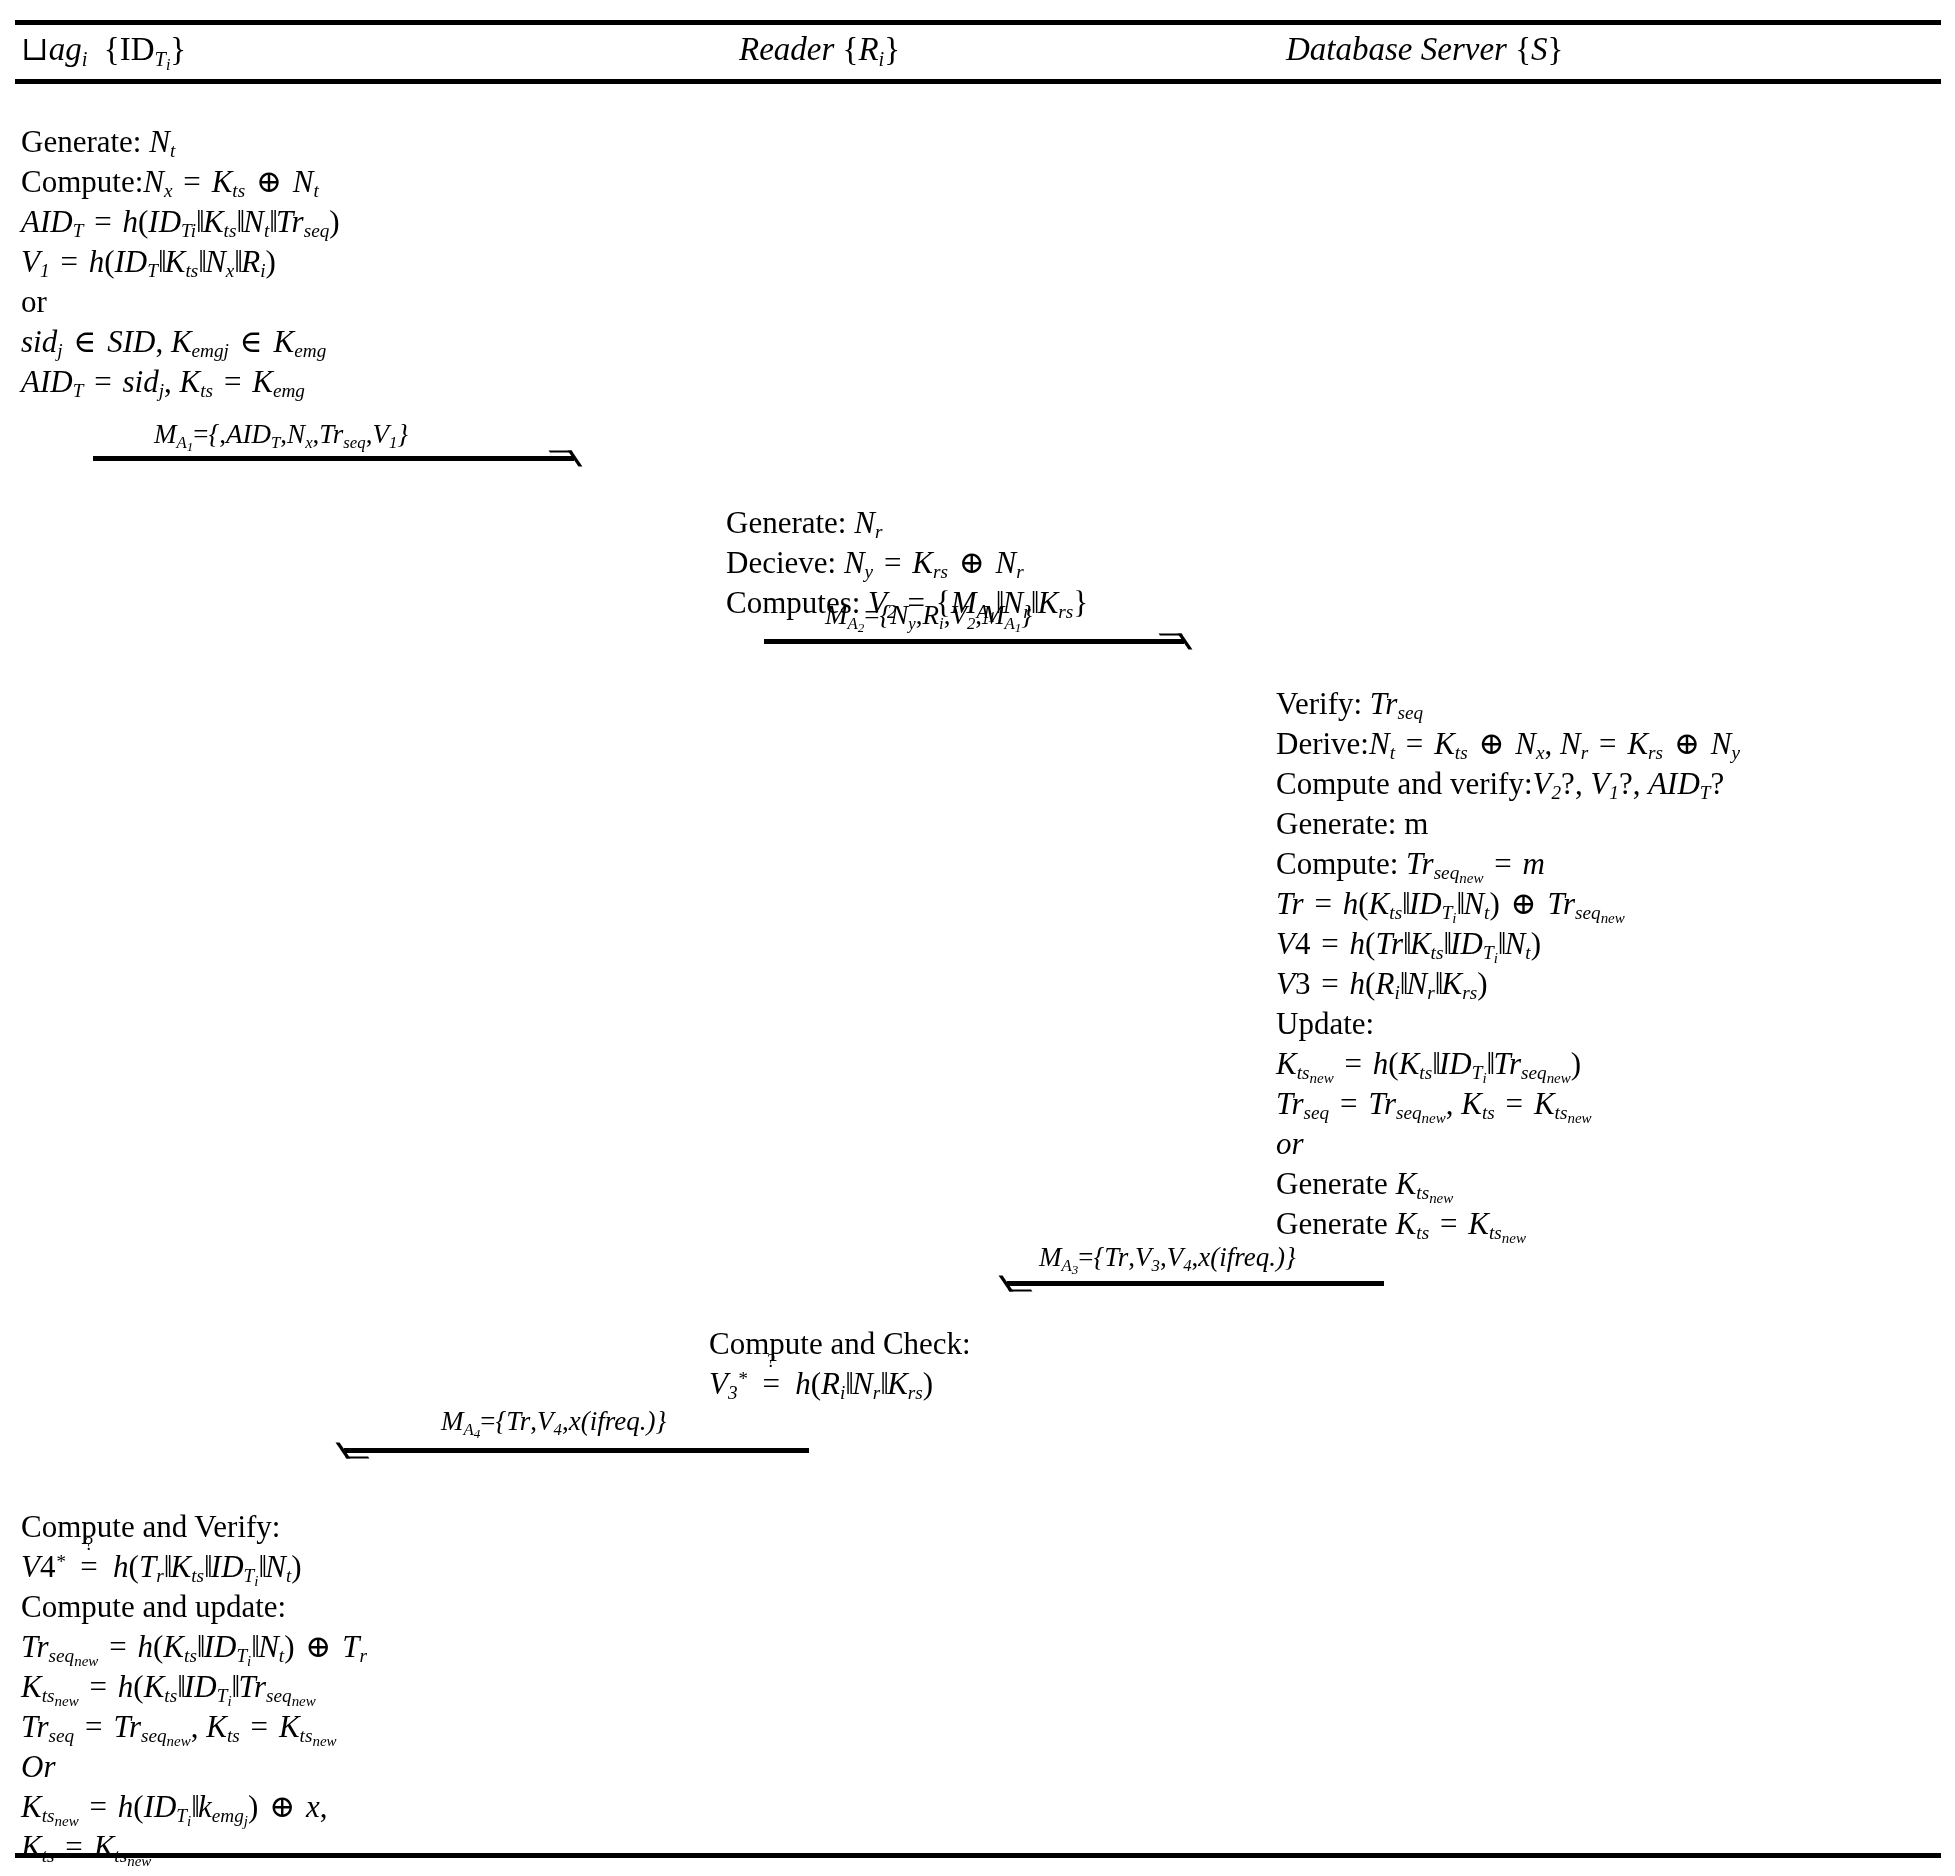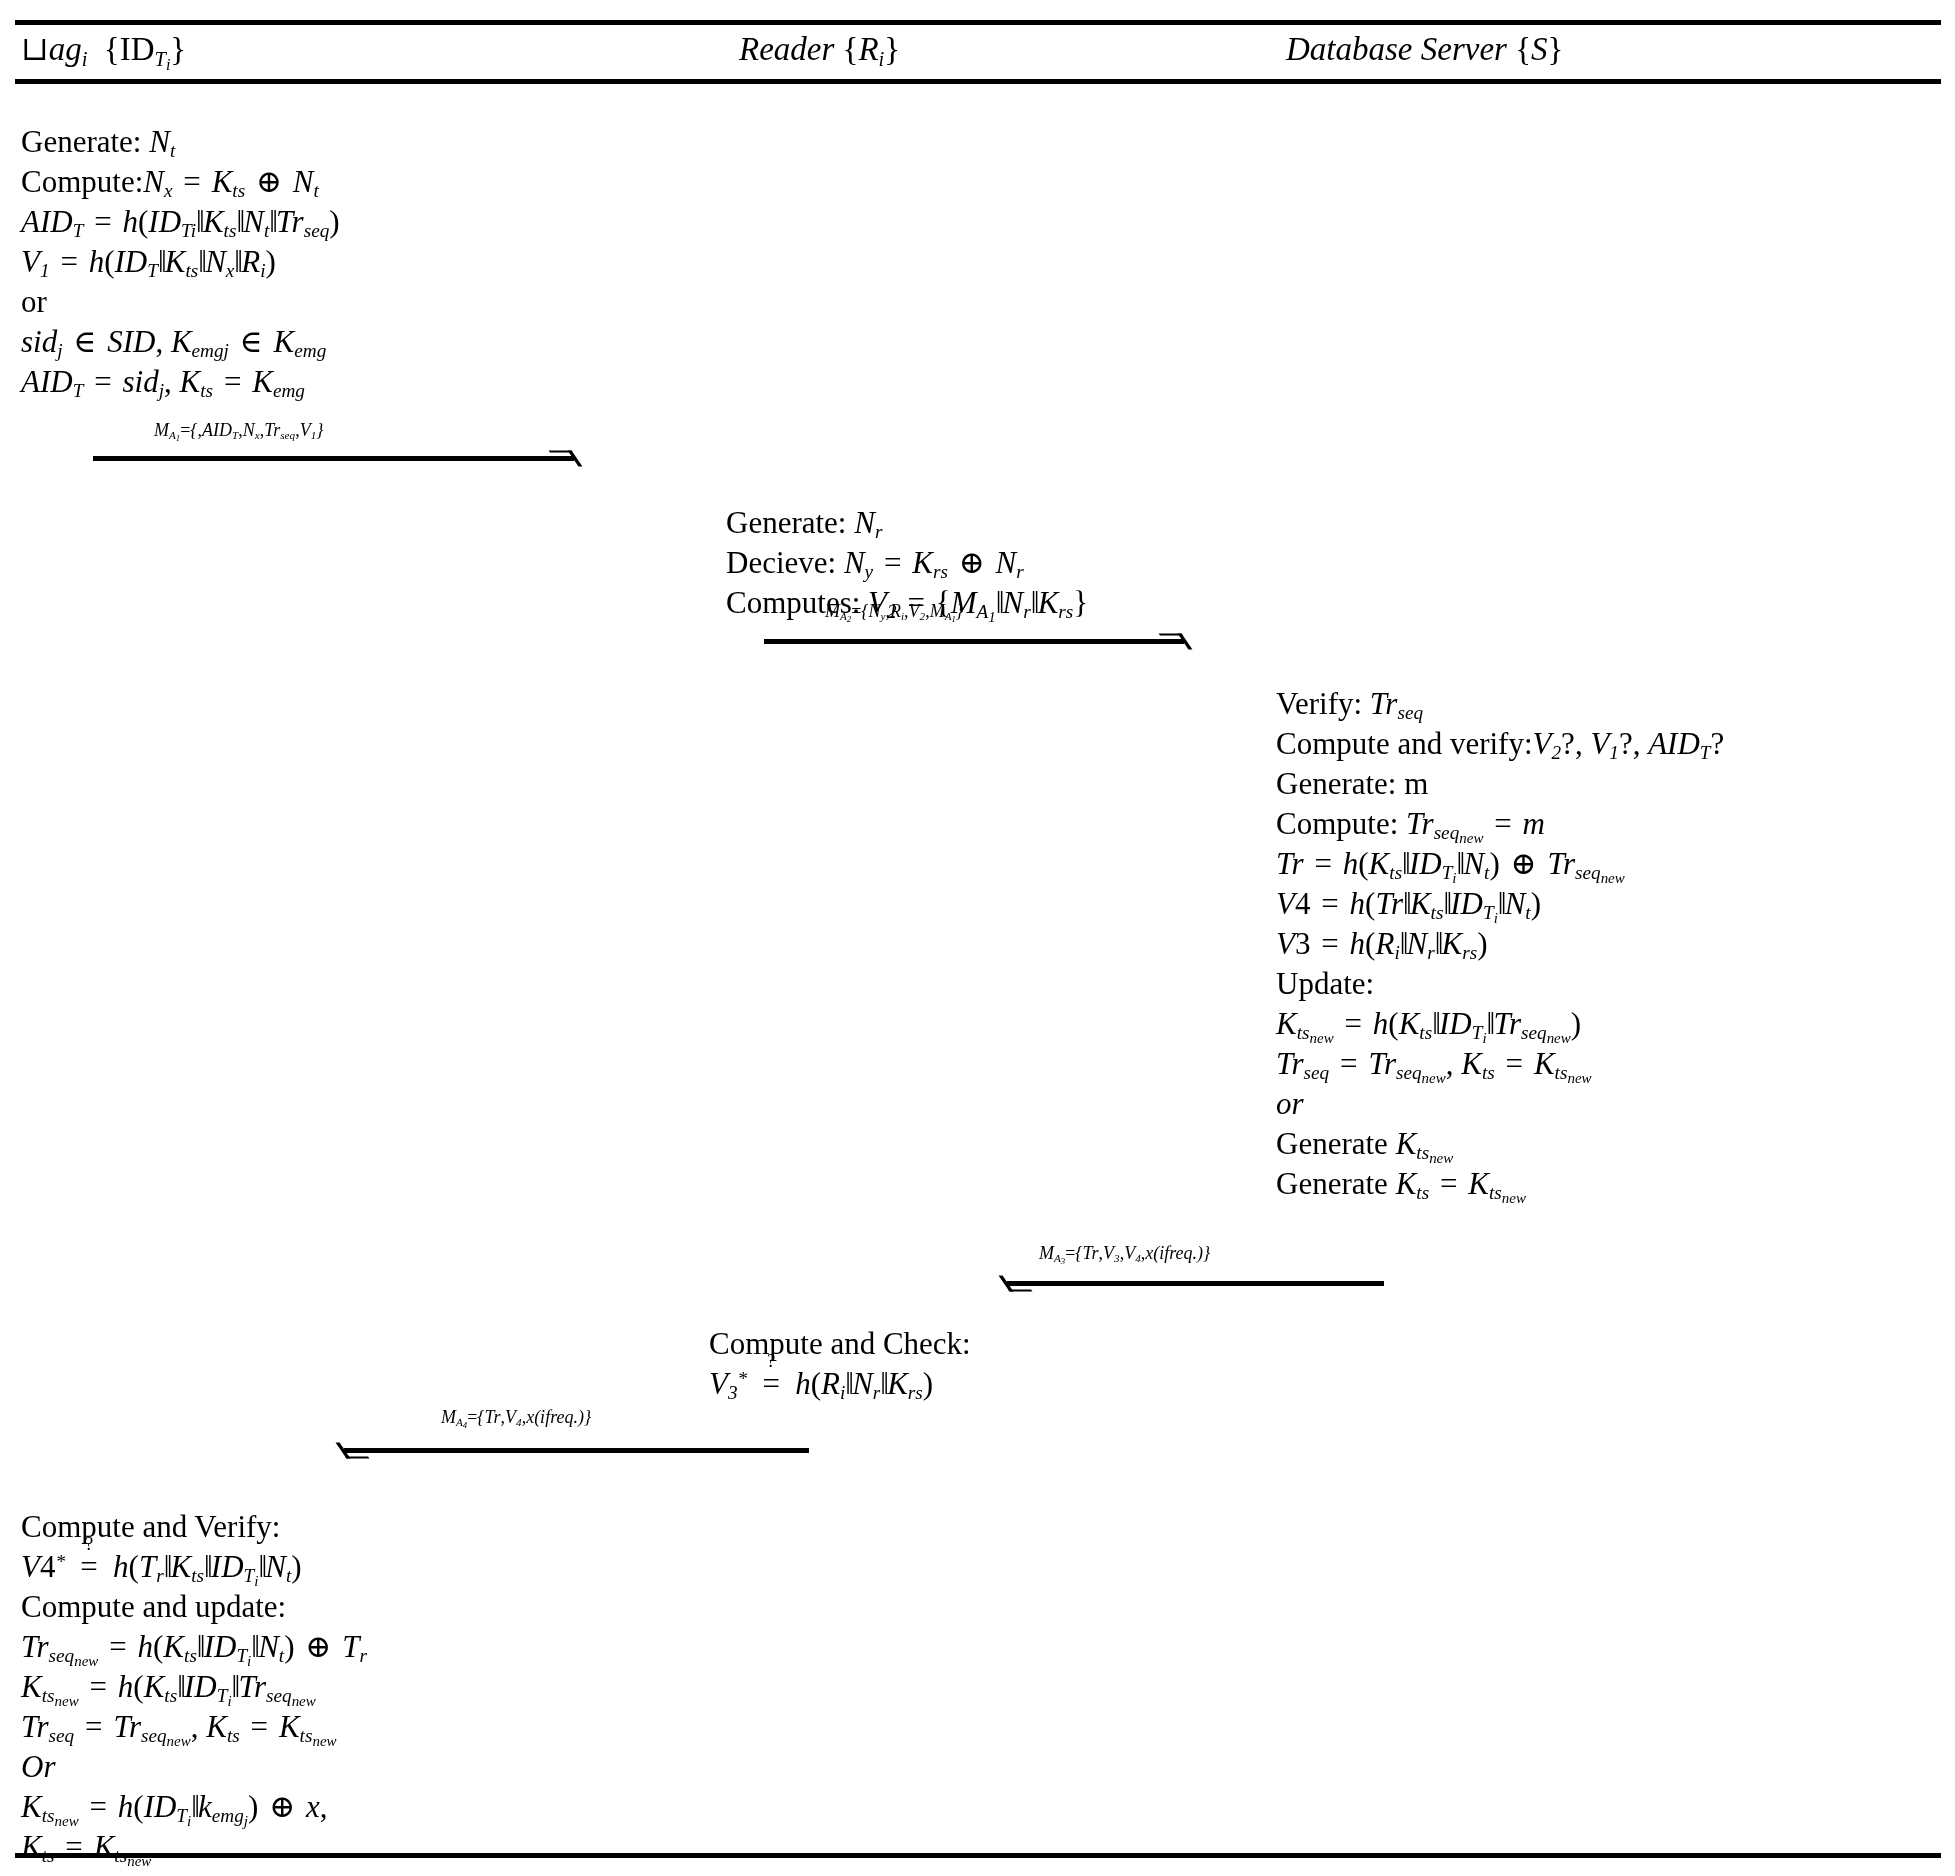--- a/index.html
+++ b/index.html
@@ -109,21 +109,21 @@
     right: auto;
     border-right: 0;
     border-top: 0;
     border-left: 4.8px solid #000;
     border-bottom: 4.8px solid #000;
     transform: skewX(34deg) scaleY(0.52);
   }
 
   .msg-label {
     position: absolute;
-    font-size: 18px;
+    font-size: 27px;
     line-height: 1;
     white-space: nowrap;
     font-style: italic;
   }
   .msg-label .up { font-style: normal; }
 </style>
 </head>
 <body>
 
 <div id="page">
@@ -198,20 +198,26 @@
   <div class="msg-label" style="left:825px; top:602px;">
     M<sub>A<sub>2</sub></sub><span class="up">=</span>{N<sub>y</sub><span class="up">,</span>R<sub>i</sub><span class="up">,</span>V<sub>2</sub><span class="up">,</span>M<sub>A<sub>1</sub></sub>}
   </div>
   <div class="arrow right" style="left:764px; top:639px; width:420px;"></div>
 
   <div class="block" style="left:1276px; top:662px;">
     <span class="ln">
       <span class="up">Verify:</span> <span class="mi">Tr</span><sub>seq</sub>
     </span>
     <span class="ln">
+      <span class="up">Derive:</span><span class="mi">N</span><sub>t</sub> <span class="op">=</span>
+      <span class="mi">K</span><sub>ts</sub> <span class="op">⊕</span> <span class="mi">N</span><sub>x</sub>,
+      <span class="mi">N</span><sub>r</sub> <span class="op">=</span>
+      <span class="mi">K</span><sub>rs</sub> <span class="op">⊕</span> <span class="mi">N</span><sub>y</sub>
+    </span>
+    <span class="ln">
       <span class="up">Compute and verify:</span><span class="mi">V</span><sub>2</sub><span class="up">?</span>,
       <span class="mi">V</span><sub>1</sub><span class="up">?</span>,
       <span class="mi">AID</span><sub>T</sub><span class="up">?</span>
     </span>
     <span class="ln">
       <span class="up">Generate: m</span>
     </span>
     <span class="ln">
       <span class="up">Compute:</span> <span class="mi">Tr</span><sub>seq<sub>new</sub></sub>
       <span class="op">=</span> <span class="mi">m</span>

